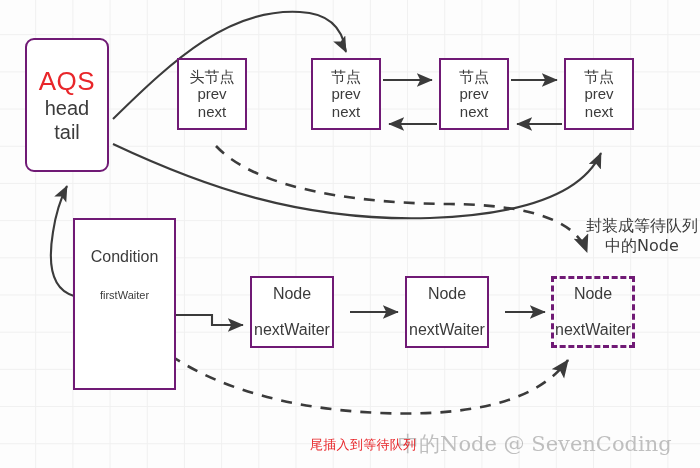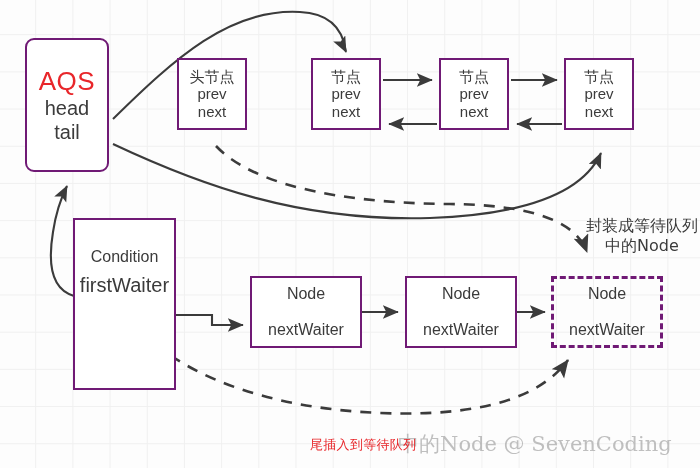--- a/index.html
+++ b/index.html
@@ -45,24 +45,24 @@
   .qbox{width:70px;height:72px;font-size:15px;}
   #headnode{left:177px;top:58px;}
   #node1{left:311px;top:58px;}
   #node2{left:439px;top:58px;}
   #node3{left:564px;top:58px;}
   .qbox .ln{margin:0;}
 
   
   #condition{left:73px;top:218px;width:103px;height:172px;justify-content:flex-start;}
   #condition .c-title{font-size:16px;margin-top:28px;}
-  #condition .c-fields{font-size:20px;margin-top:7px;text-align:center;}
+  #condition .c-fields{font-size:11px;margin-top:22px;text-align:center;}
 
   
-  .wbox{width:112px;height:72px;font-size:16px;}
+  .wbox{width:84px;height:72px;font-size:16px;}
   #wnode1{left:250px;top:276px;}
   #wnode2{left:405px;top:276px;}
   #wnode3{left:551px;top:276px;}
   .wbox .ln:first-child{margin-bottom:17px;}
 
   
   .anno{
     position:absolute;z-index:4;white-space:nowrap;
     font-family:"DejaVu Sans","Liberation Sans",sans-serif;
   }

